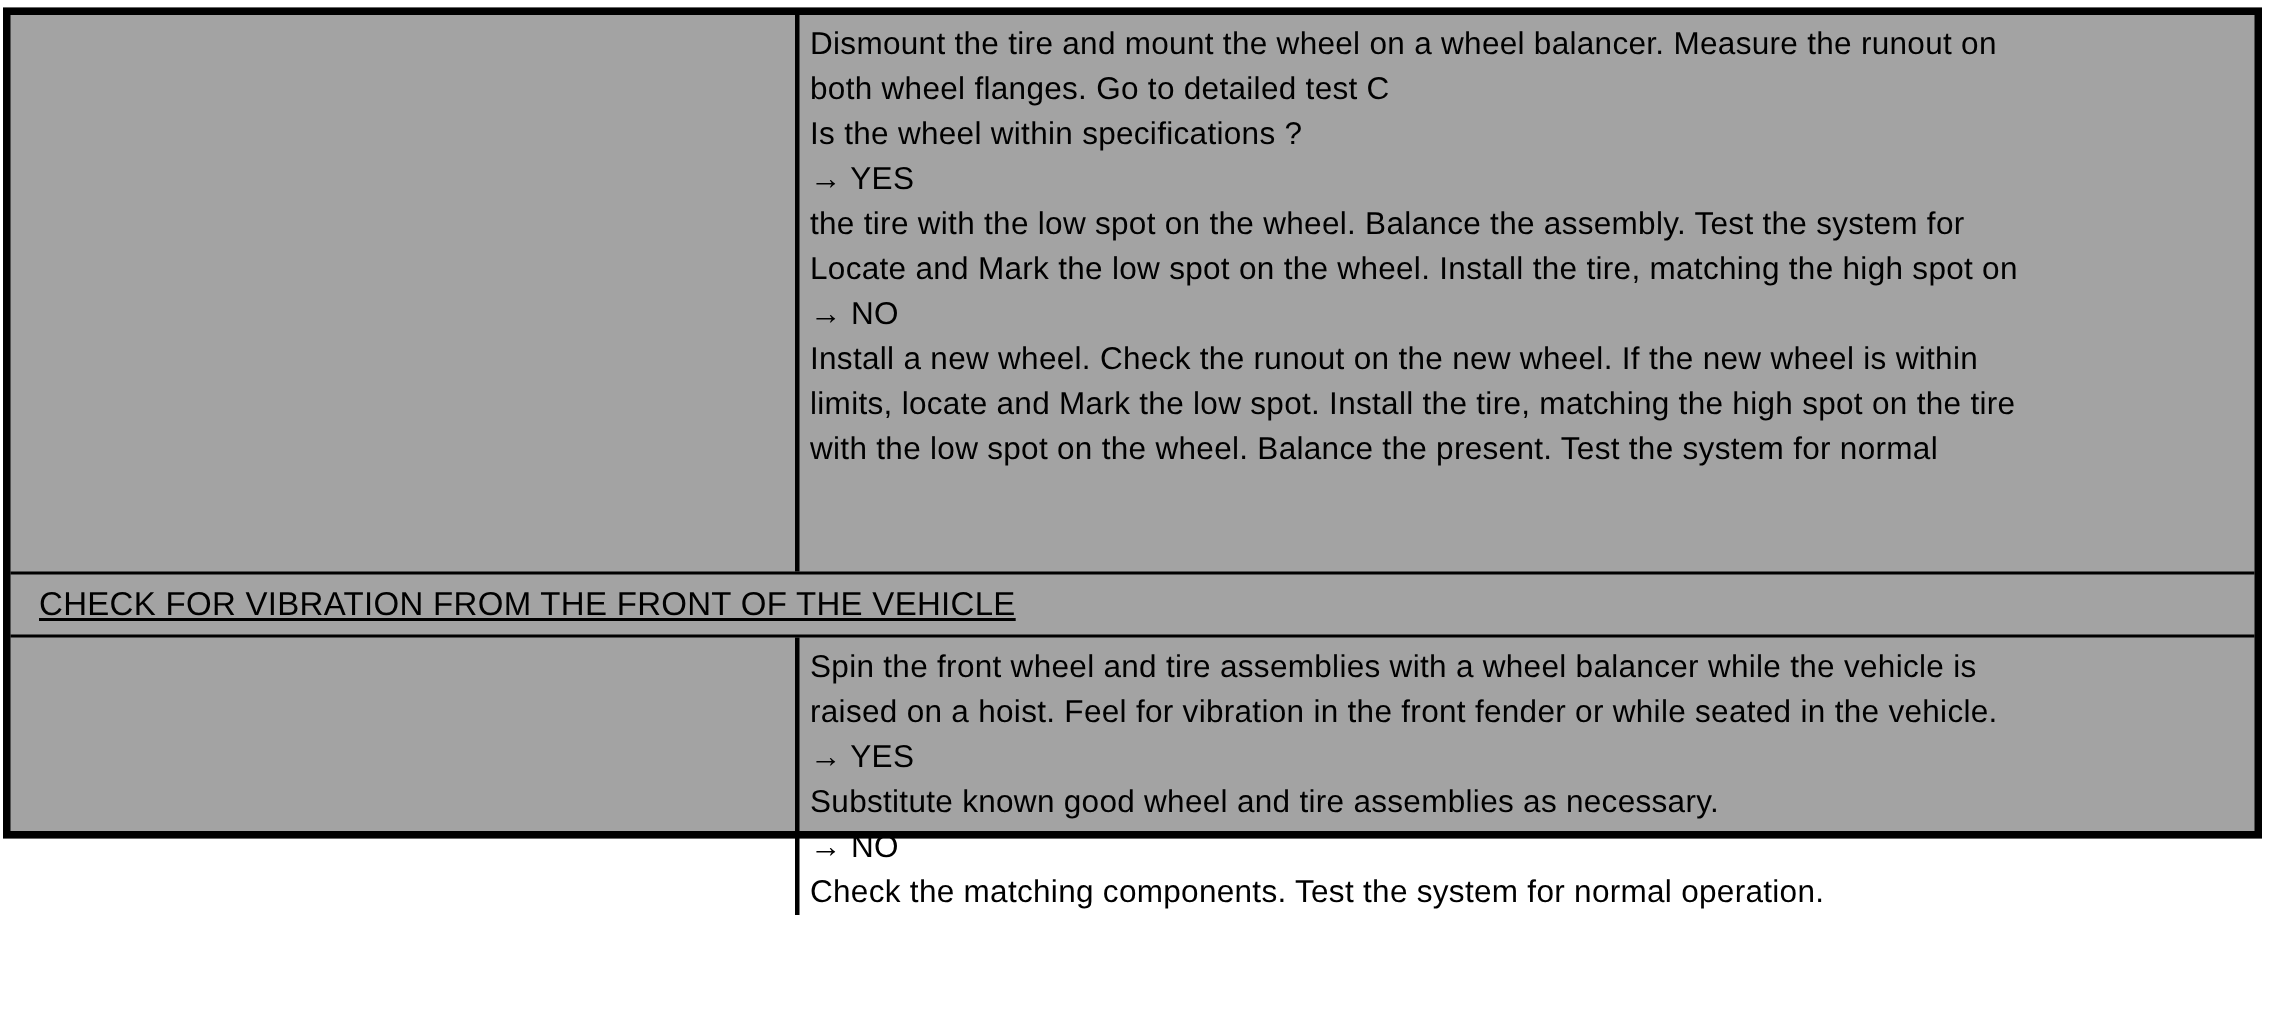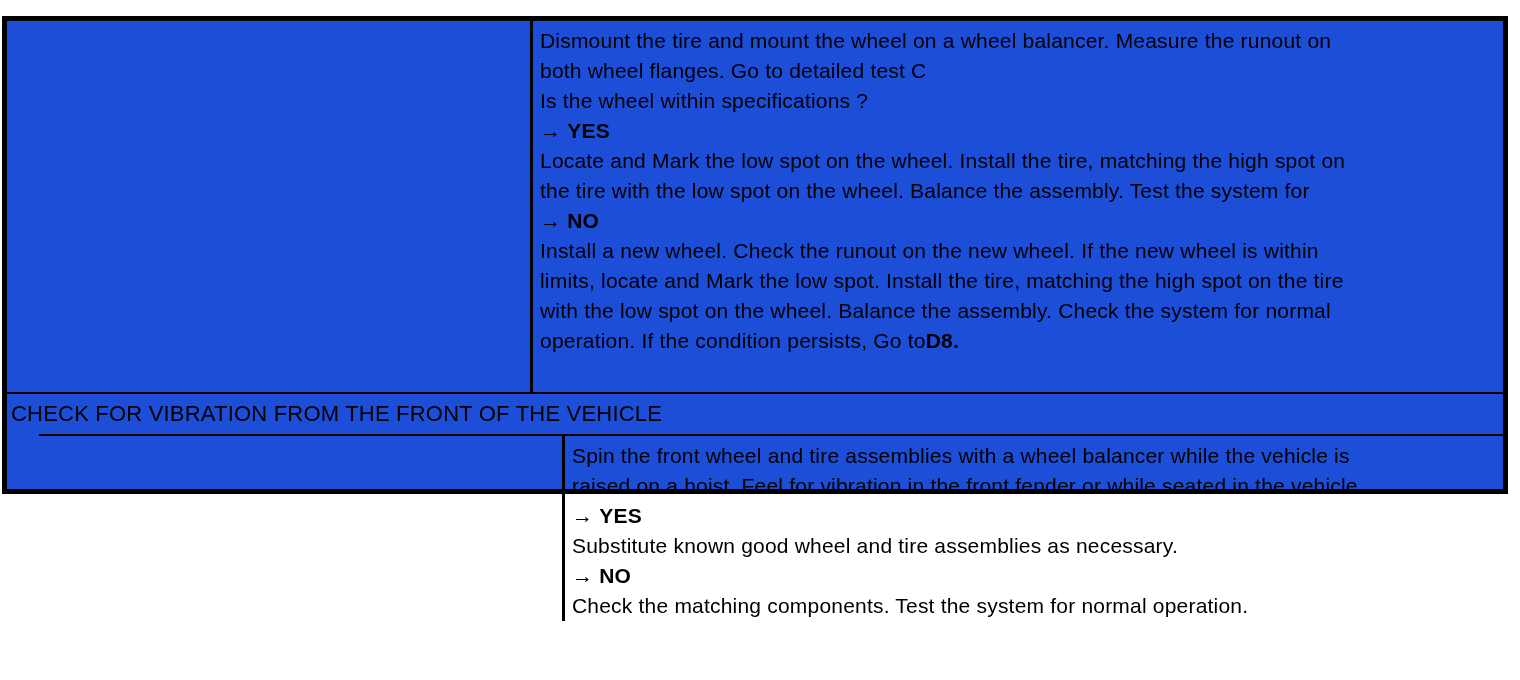--- a/index.html
+++ b/index.html
@@ -6,92 +6,92 @@
     margin: 0;
     padding: 0;
     width: 1520px;
     height: 680px;
     background: #ffffff;
     overflow: hidden;
   }
   .doc-table {
     position: absolute;
     left: 2px;
-    top: 16px;
+    top: 5px;
     width: 1506px;
-    height: 478px;
+    height: 554px;
     box-sizing: border-box;
     border: 5px solid #000000;
     display: flex;
     flex-direction: column;
     font-family: "Liberation Sans", sans-serif;
     color: #000000;
-    background: #1d4ed8;
+    background: #a3a3a3;
   }
   .row {
     box-sizing: border-box;
     flex: none;
     display: flex;
   }
   .row.sep {
     border-top: 2px solid #000000;
   }
   .row-procedure-1 { height: 371px; }
   .row-header      { height: 42px; }
-  .row-procedure-2 { flex: 1 1 auto; margin-left: 32px; }
+  .row-procedure-2 { flex: 1 1 auto; }
   .cell {
     box-sizing: border-box;
     overflow: hidden;
   }
   .cell-left {
     width: 526px;
     flex: none;
     border-right: 3px solid #000000;
   }
   .cell-right {
     flex: 1 1 auto;
     padding: 5px 6px 0 7px;
     font-size: 21px;
     line-height: 30px;
     letter-spacing: 0.2px;
   }
   .line {
     white-space: nowrap;
   }
   .b {
-    font-weight: bold;
+    font-weight: normal;
   }
   .header-cell {
     flex: 1 1 auto;
     font-size: 22px;
     line-height: 40px;
-    padding-left: 4px;
+    padding-left: 19px;
     letter-spacing: 0.2px;
     white-space: nowrap;
+    text-decoration: underline;
   }
 </style>
 </head>
 <body>
 
 <div class="doc-table">
 
   <div class="row row-procedure-1">
     <div class="cell cell-left"></div>
     <div class="cell cell-right">
         <div class="line"><span>Dismount the tire and mount the wheel on a wheel balancer. Measure the runout on</span></div>
         <div class="line"><span>both wheel flanges. Go to detailed test C</span></div>
         <div class="line"><span>Is the wheel within specifications ?</span></div>
         <div class="line"><span>→ </span><span class="b">YES</span></div>
+        <div class="line"><span>the tire with the low spot on the wheel. Balance the assembly. Test the system for</span></div>
         <div class="line"><span>Locate and Mark the low spot on the wheel. Install the tire, matching the high spot on</span></div>
-        <div class="line"><span>the tire with the low spot on the wheel. Balance the assembly. Test the system for</span></div>
         <div class="line"><span>→ </span><span class="b">NO</span></div>
         <div class="line"><span>Install a new wheel. Check the runout on the new wheel. If the new wheel is within</span></div>
         <div class="line"><span>limits, locate and Mark the low spot. Install the tire, matching the high spot on the tire</span></div>
-        <div class="line"><span>with the low spot on the wheel. Balance the assembly. Check the system for normal</span></div>
-        <div class="line"><span>operation. If the condition persists, Go to</span><span class="b">D8.</span></div>
+        <div class="line"><span>with the low spot on the wheel. Balance the present. Test the system for normal</span></div>
       </div>
   </div>
 
   <div class="row row-header sep">
     <div class="header-cell">CHECK FOR VIBRATION FROM THE FRONT OF THE VEHICLE</div>
   </div>
 
   <div class="row row-procedure-2 sep">
     <div class="cell cell-left"></div>
     <div class="cell cell-right">

